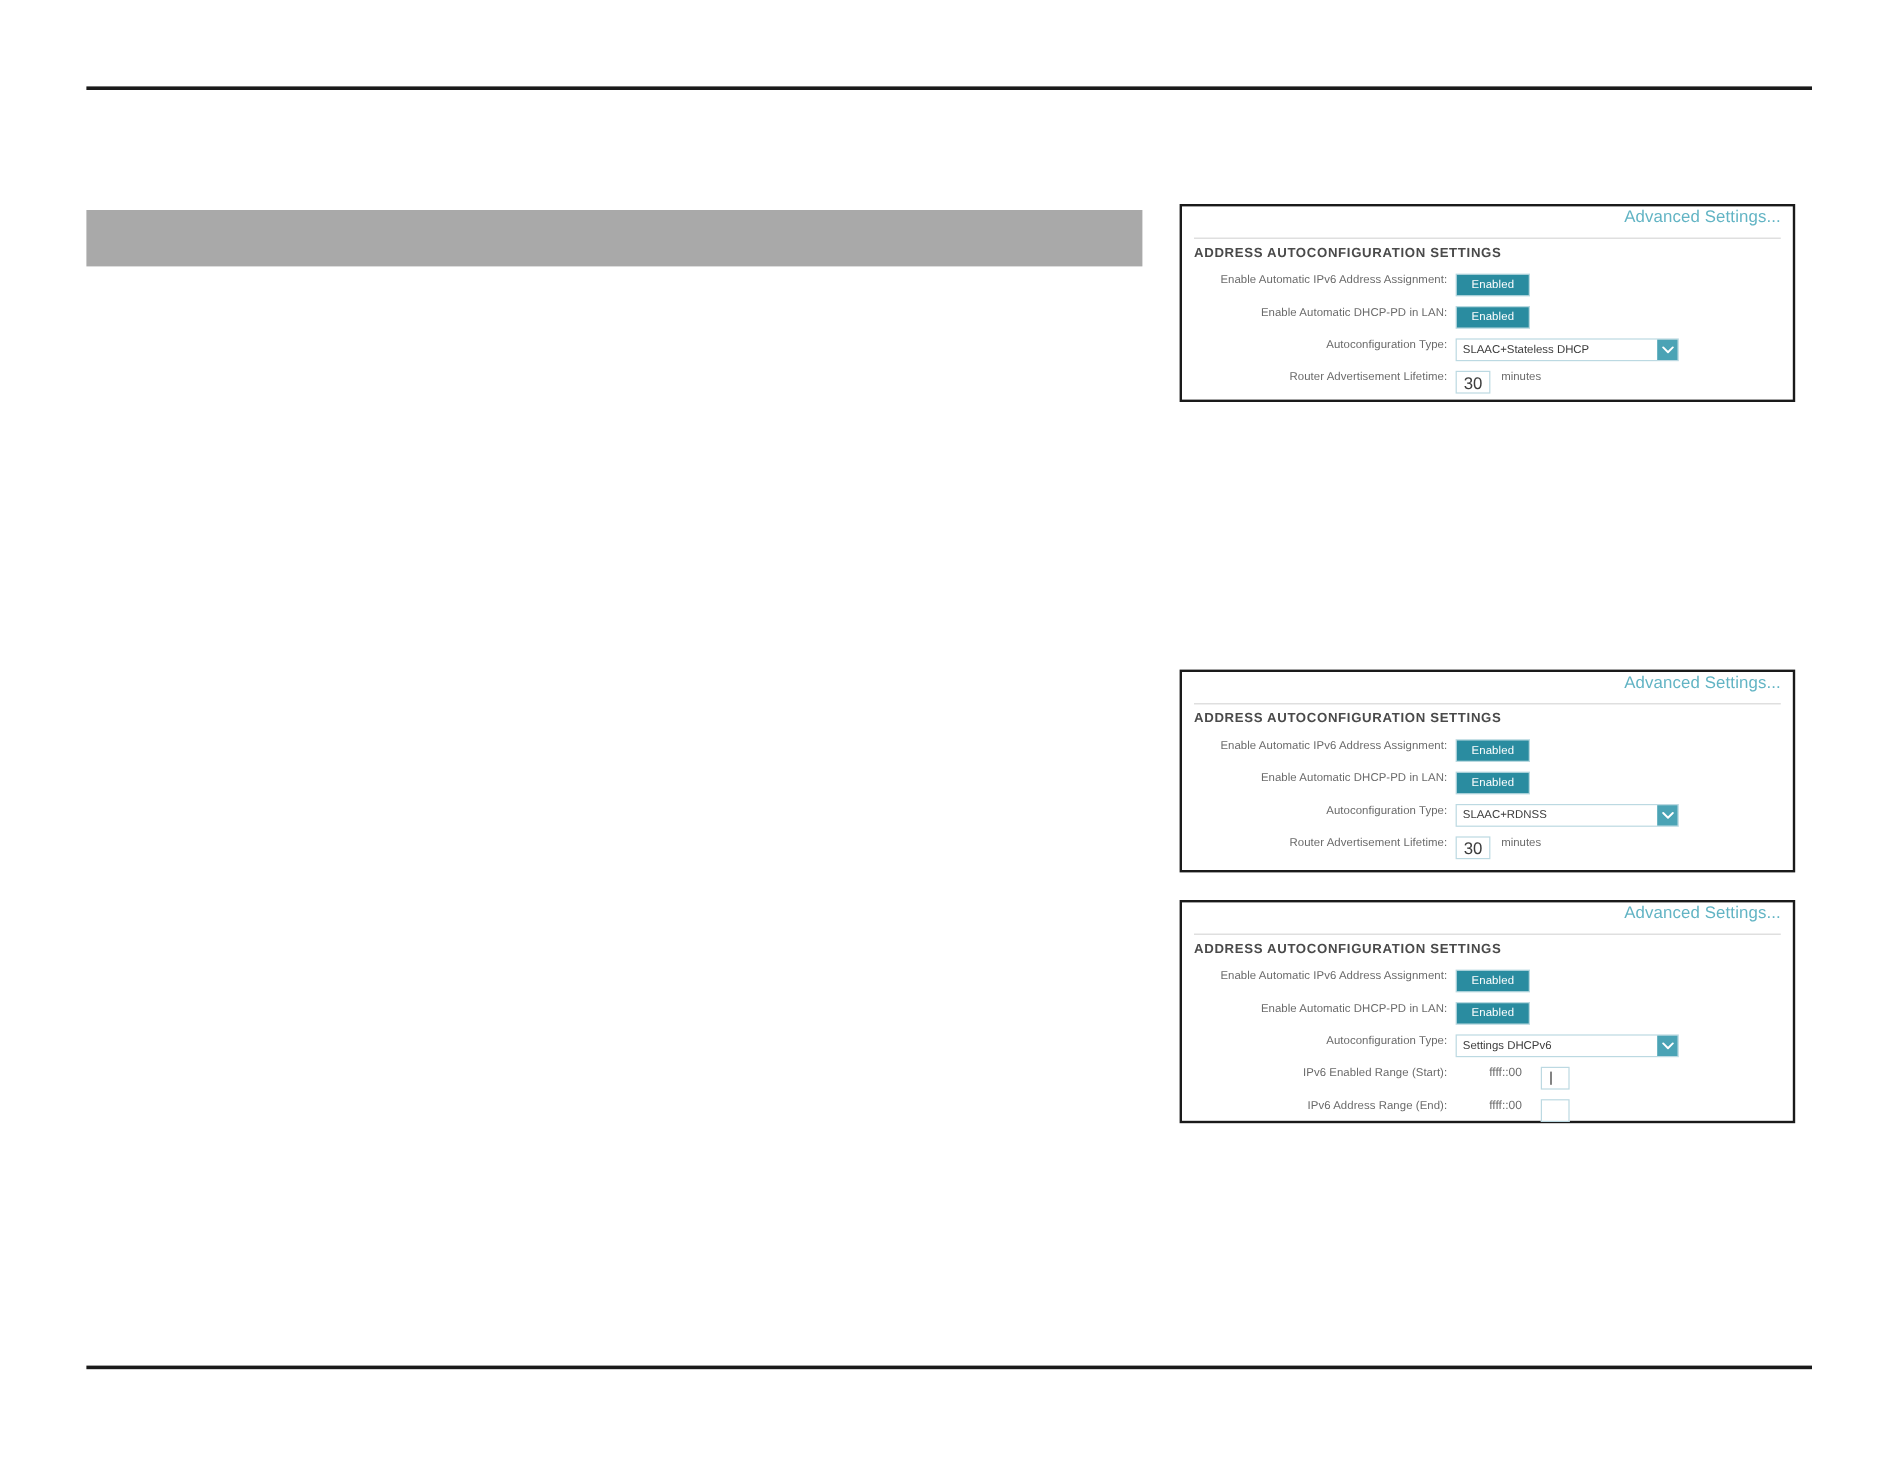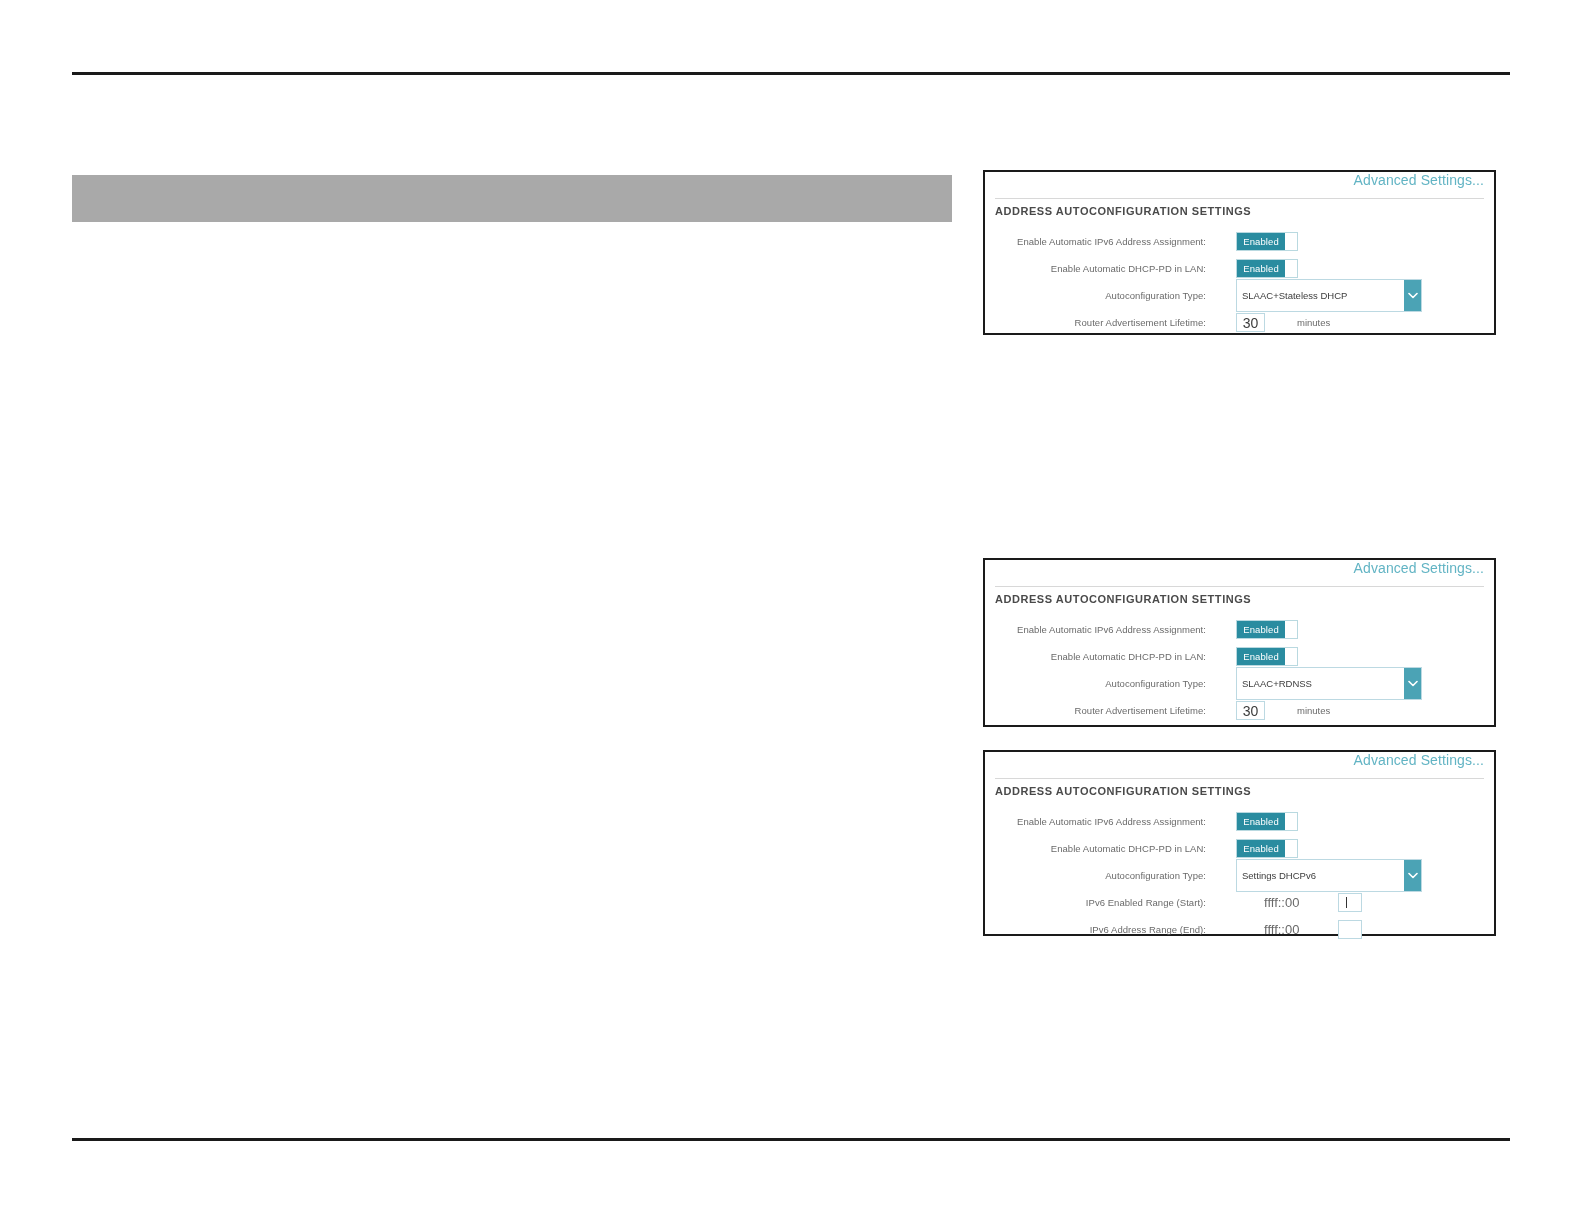--- a/index.html
+++ b/index.html
@@ -90,22 +90,21 @@
   .rows {
     position: absolute;
     left: 0;
     top: 56px;
     width: 100%;
   }
   .row {
     position: relative;
     height: 27px;
     display: flex;
-    align-items: center;
-    gap: 23px;
+    align-items: flex-start;
   }
   .row-label {
     width: 221px;
     text-align: right;
     padding-right: 7px;
     font-size: 9.5px;
     color: #6a6a6a;
     white-space: nowrap;
     letter-spacing: 0.05px;
   }
@@ -117,42 +116,42 @@
     align-items: center;
     height: 19px;
     width: 62px;
     box-sizing: border-box;
     border: 1px solid #b9d9e0;
     background: #ffffff;
     cursor: pointer;
   }
   .toggle-fill {
     height: 100%;
-    width: 48px;
+    width: 60px;
     background: #2a8ca0;
     display: flex;
     align-items: center;
     justify-content: center;
     font-size: 9.5px;
     color: #ffffff;
     letter-spacing: 0.1px;
   }
   .toggle-knob {
     flex: 1;
     height: 100%;
     background: #ffffff;
   }
 
   
   .select {
     position: relative;
     display: inline-flex;
     align-items: center;
     width: 186px;
-    height: 33px;
+    height: 19px;
     box-sizing: border-box;
     border: 1px solid #bcd9e2;
     background: #ffffff;
     cursor: pointer;
   }
   .select-value {
     flex: 1;
     padding-left: 5px;
     font-size: 9.5px;
     color: #3c3c3c;
@@ -193,21 +192,21 @@
     margin-left: -8px;
   }
 
   .unit {
     font-size: 9.5px;
     color: #6a6a6a;
     margin-left: 9px;
     white-space: nowrap;
   }
   .prefix {
-    font-size: 13px;
+    font-size: 10px;
     color: #6a6a6a;
     margin-right: 16px;
     white-space: nowrap;
     padding-left: 28px;
   }
 </style>
 </head>
 <body>
 
 <div class="page-rule top"></div>

